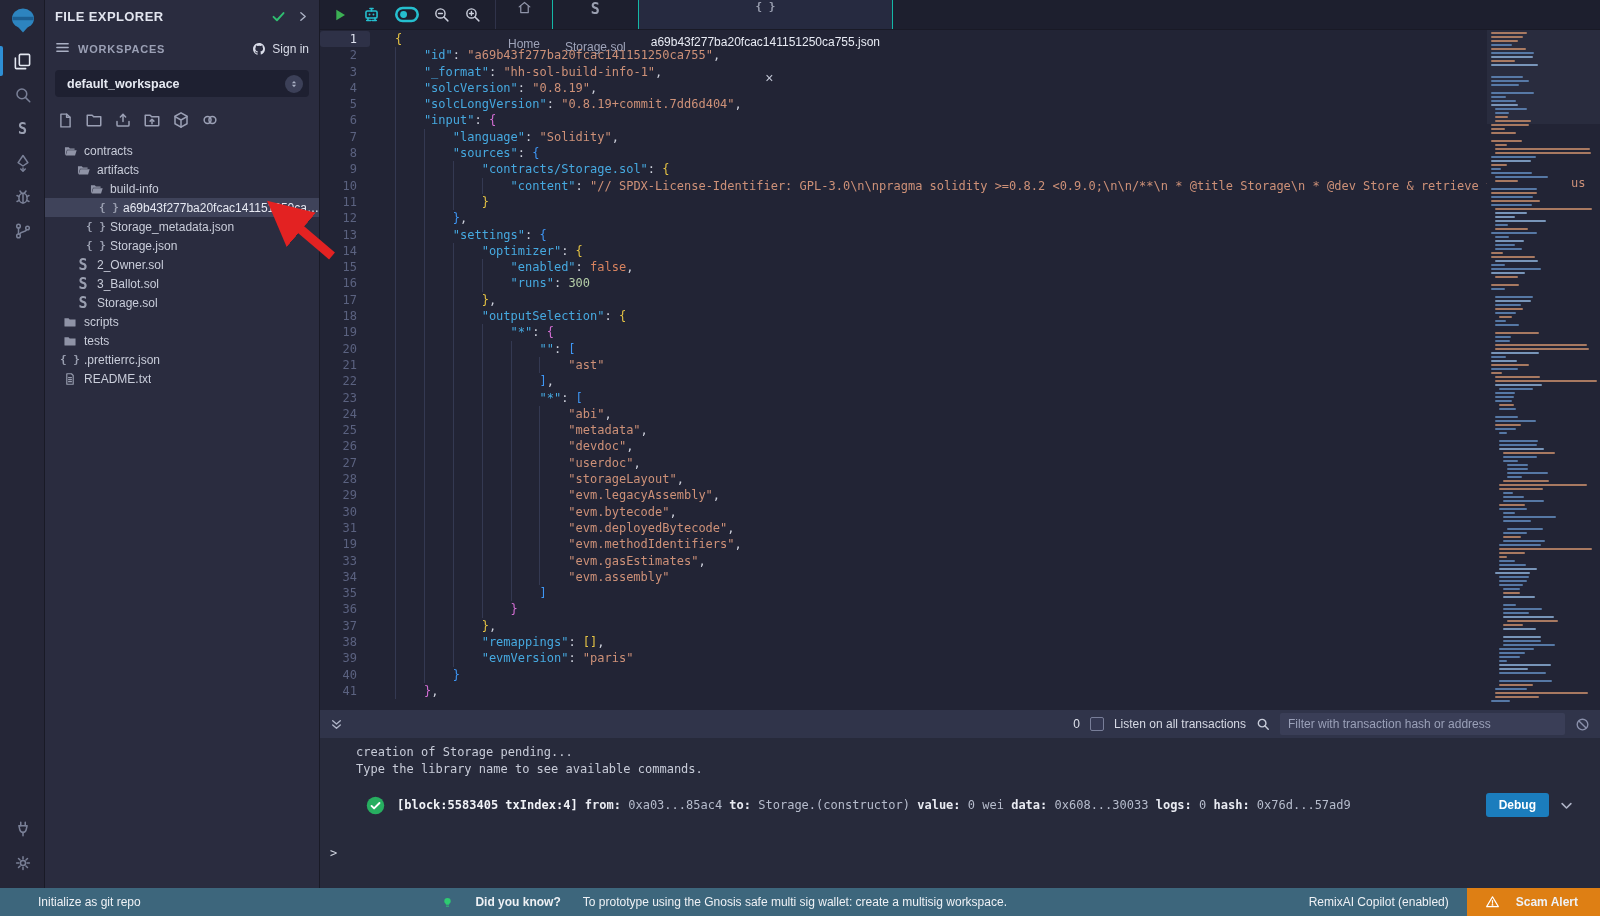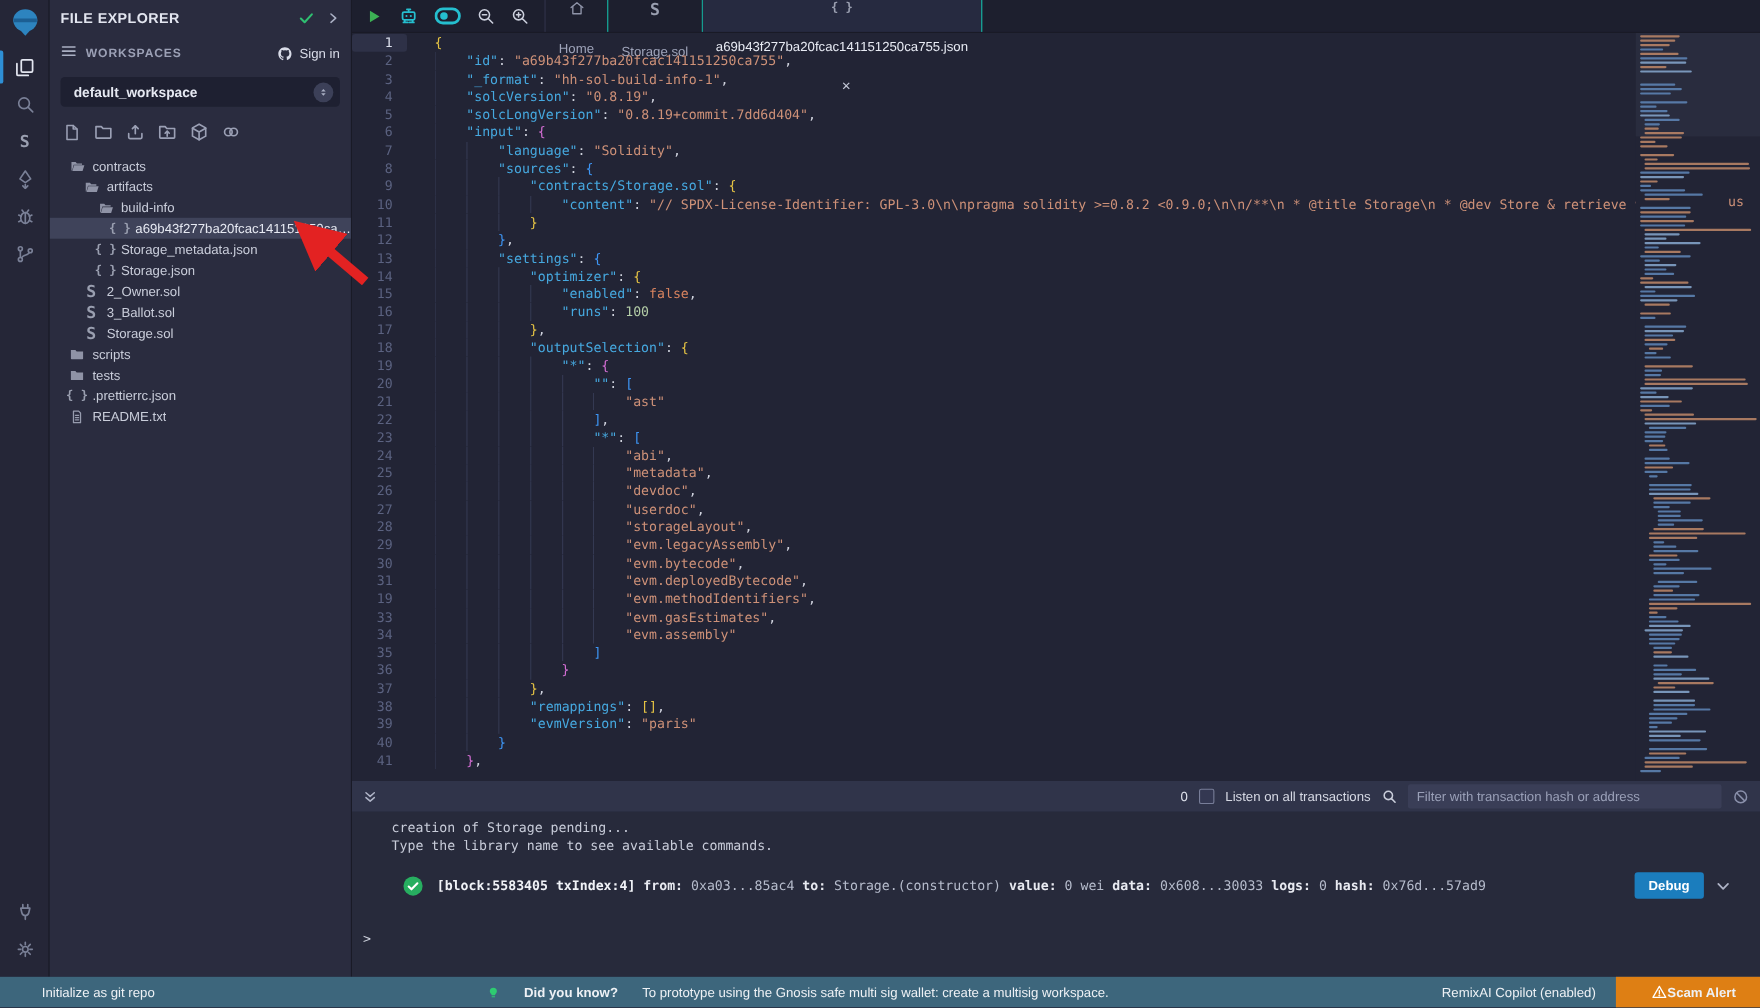--- a/index.html
+++ b/index.html
@@ -108,22 +108,22 @@
   .prompt { position:absolute; left:10px; top:108px; color:#cfd3de; }
 
   
   .statusbar { position:absolute; left:0; bottom:0; width:1600px; height:28px; background:#3d667c;
     display:flex; align-items:center; font-size:12px; color:#eef1f5; z-index:10; }
   .st-left { padding-left:38px; cursor:pointer; }
   .st-center { flex:1; display:flex; align-items:center; justify-content:center; gap:22px; }
   .st-tip-title { font-weight:700; }
   .st-right { display:flex; align-items:center; height:100%; }
   .st-copilot { margin-right:18px; }
-  .scam { height:100%; background:#de7f14; display:flex; align-items:center; gap:0;
-    padding:0 22px 0 32px; font-weight:600; cursor:pointer; }
+  .scam { height:100%; background:#de7f14; display:flex; align-items:center; gap:16px;
+    padding:0 22px 0 18px; font-weight:600; cursor:pointer; }
 </style>
 </head>
 <body>
 
 <div class="app">
 
   <nav class="rail" id="rail">
       <div class="ritem logo">
         <svg width="28" height="30" viewBox="0 0 28 30">
           <ellipse cx="14" cy="11.5" rx="11" ry="10" fill="#2d84bf"></ellipse>
@@ -443,21 +443,21 @@
           <div class="row"><span class="ln">6</span><span class="lc" style="margin-left: 25px;"><span class="g"></span><span class="tk-k">"input"</span><span class="tk-w">: </span><span class="tk-p">{</span></span></div>
           <div class="row"><span class="ln">7</span><span class="lc" style="margin-left: 25px;"><span class="g"></span><span class="g"></span><span class="tk-k">"language"</span><span class="tk-w">: </span><span class="tk-s">"Solidity"</span><span class="tk-w">,</span></span></div>
           <div class="row"><span class="ln">8</span><span class="lc" style="margin-left: 25px;"><span class="g"></span><span class="g"></span><span class="tk-k">"sources"</span><span class="tk-w">: </span><span class="tk-b">{</span></span></div>
           <div class="row"><span class="ln">9</span><span class="lc" style="margin-left: 25px;"><span class="g"></span><span class="g"></span><span class="g"></span><span class="tk-k">"contracts/Storage.sol"</span><span class="tk-w">: </span><span class="tk-y">{</span></span></div>
           <div class="row"><span class="ln">10</span><span class="lc" style="margin-left: 25px;"><span class="g"></span><span class="g"></span><span class="g"></span><span class="g"></span><span class="tk-k">"content"</span><span class="tk-w">: </span><span class="tk-s">"// SPDX-License-Identifier: GPL-3.0\n\npragma solidity &gt;=0.8.2 &lt;0.9.0;\n\n/**\n * @title Storage\n * @dev Store &amp; retrieve value in a</span></span></div>
           <div class="row"><span class="ln">11</span><span class="lc" style="margin-left: 25px;"><span class="g"></span><span class="g"></span><span class="g"></span><span class="tk-y">}</span></span></div>
           <div class="row"><span class="ln">12</span><span class="lc" style="margin-left: 25px;"><span class="g"></span><span class="g"></span><span class="tk-b">}</span><span class="tk-w">,</span></span></div>
           <div class="row"><span class="ln">13</span><span class="lc" style="margin-left: 25px;"><span class="g"></span><span class="g"></span><span class="tk-k">"settings"</span><span class="tk-w">: </span><span class="tk-b">{</span></span></div>
           <div class="row"><span class="ln">14</span><span class="lc" style="margin-left: 25px;"><span class="g"></span><span class="g"></span><span class="g"></span><span class="tk-k">"optimizer"</span><span class="tk-w">: </span><span class="tk-y">{</span></span></div>
           <div class="row"><span class="ln">15</span><span class="lc" style="margin-left: 25px;"><span class="g"></span><span class="g"></span><span class="g"></span><span class="g"></span><span class="tk-k">"enabled"</span><span class="tk-w">: </span><span class="tk-f">false</span><span class="tk-w">,</span></span></div>
-          <div class="row"><span class="ln">16</span><span class="lc" style="margin-left: 25px;"><span class="g"></span><span class="g"></span><span class="g"></span><span class="g"></span><span class="tk-k">"runs"</span><span class="tk-w">: </span><span class="tk-n">100</span></span></div>
+          <div class="row"><span class="ln">16</span><span class="lc" style="margin-left: 25px;"><span class="g"></span><span class="g"></span><span class="g"></span><span class="g"></span><span class="tk-k">"runs"</span><span class="tk-w">: </span><span class="tk-n">300</span></span></div>
           <div class="row"><span class="ln">17</span><span class="lc" style="margin-left: 25px;"><span class="g"></span><span class="g"></span><span class="g"></span><span class="tk-y">}</span><span class="tk-w">,</span></span></div>
           <div class="row"><span class="ln">18</span><span class="lc" style="margin-left: 25px;"><span class="g"></span><span class="g"></span><span class="g"></span><span class="tk-k">"outputSelection"</span><span class="tk-w">: </span><span class="tk-y">{</span></span></div>
           <div class="row"><span class="ln">19</span><span class="lc" style="margin-left: 25px;"><span class="g"></span><span class="g"></span><span class="g"></span><span class="g"></span><span class="tk-k">"*"</span><span class="tk-w">: </span><span class="tk-p">{</span></span></div>
           <div class="row"><span class="ln">20</span><span class="lc" style="margin-left: 25px;"><span class="g"></span><span class="g"></span><span class="g"></span><span class="g"></span><span class="g"></span><span class="tk-k">""</span><span class="tk-w">: </span><span class="tk-b">[</span></span></div>
           <div class="row"><span class="ln">21</span><span class="lc" style="margin-left: 25px;"><span class="g"></span><span class="g"></span><span class="g"></span><span class="g"></span><span class="g"></span><span class="g"></span><span class="tk-s">"ast"</span></span></div>
           <div class="row"><span class="ln">22</span><span class="lc" style="margin-left: 25px;"><span class="g"></span><span class="g"></span><span class="g"></span><span class="g"></span><span class="g"></span><span class="tk-b">]</span><span class="tk-w">,</span></span></div>
           <div class="row"><span class="ln">23</span><span class="lc" style="margin-left: 25px;"><span class="g"></span><span class="g"></span><span class="g"></span><span class="g"></span><span class="g"></span><span class="tk-k">"*"</span><span class="tk-w">: </span><span class="tk-b">[</span></span></div>
           <div class="row"><span class="ln">24</span><span class="lc" style="margin-left: 25px;"><span class="g"></span><span class="g"></span><span class="g"></span><span class="g"></span><span class="g"></span><span class="g"></span><span class="tk-s">"abi"</span><span class="tk-w">,</span></span></div>
           <div class="row"><span class="ln">25</span><span class="lc" style="margin-left: 25px;"><span class="g"></span><span class="g"></span><span class="g"></span><span class="g"></span><span class="g"></span><span class="g"></span><span class="tk-s">"metadata"</span><span class="tk-w">,</span></span></div>
           <div class="row"><span class="ln">26</span><span class="lc" style="margin-left: 25px;"><span class="g"></span><span class="g"></span><span class="g"></span><span class="g"></span><span class="g"></span><span class="g"></span><span class="tk-s">"devdoc"</span><span class="tk-w">,</span></span></div>

